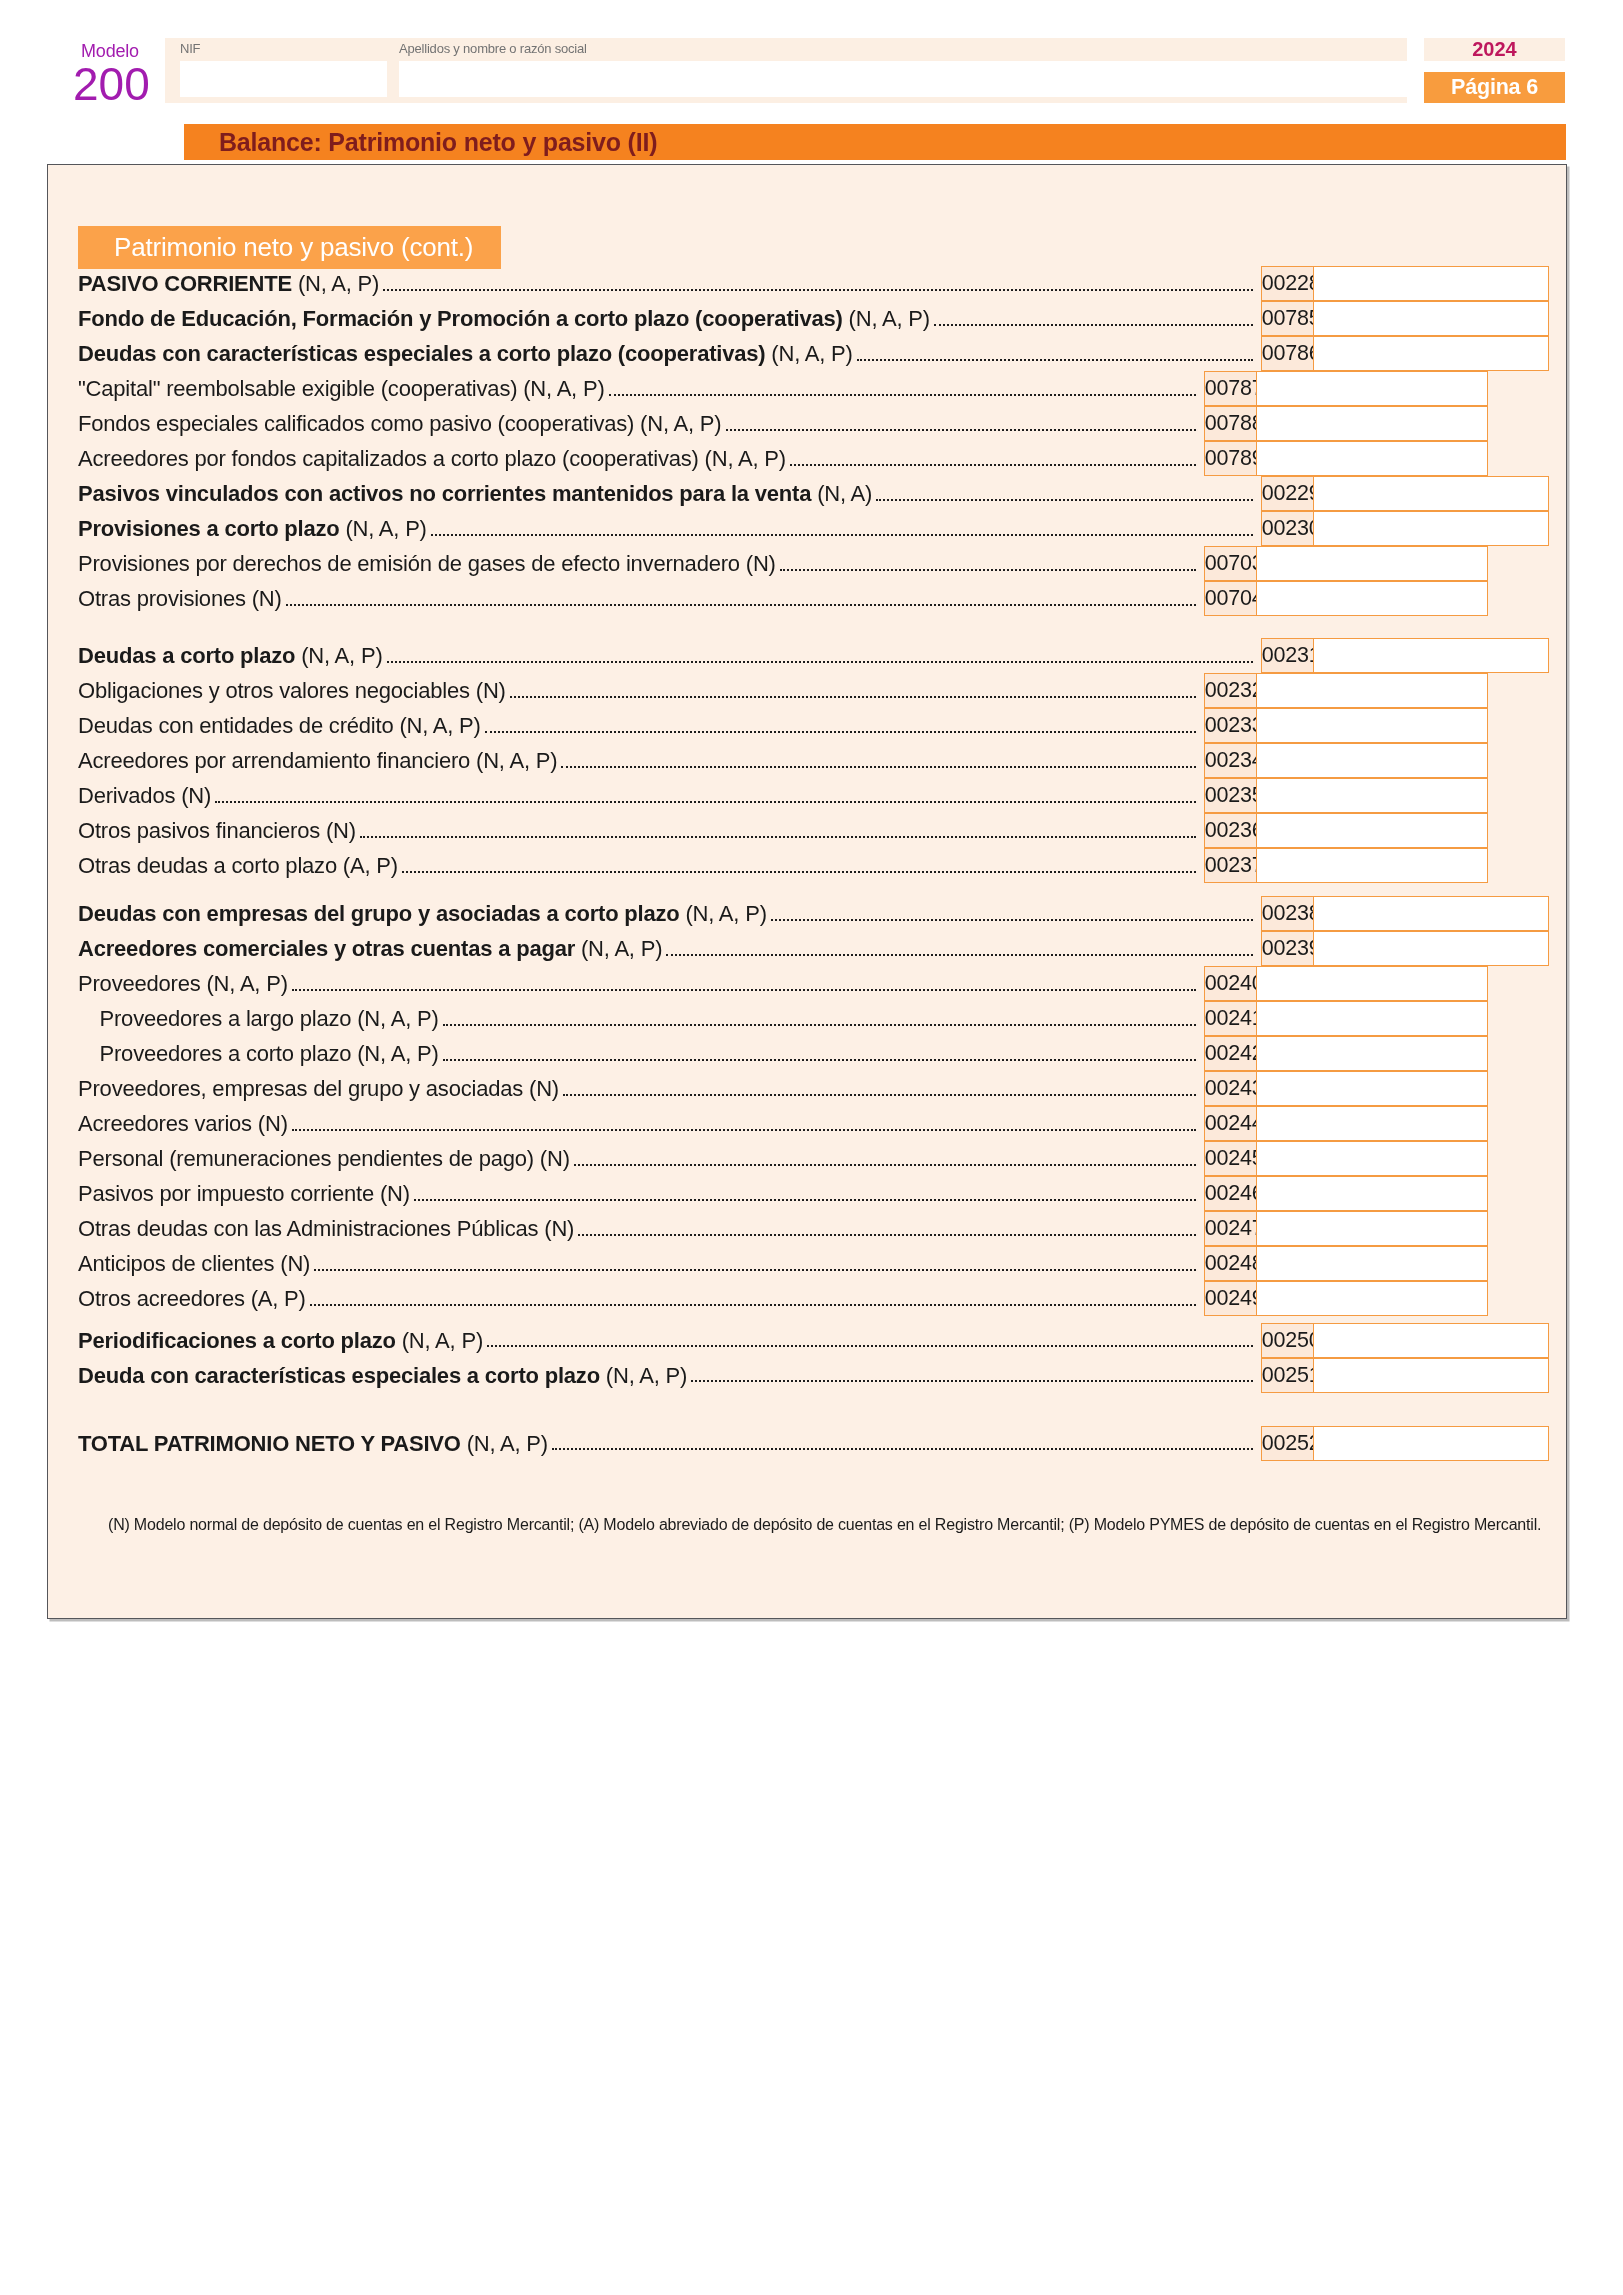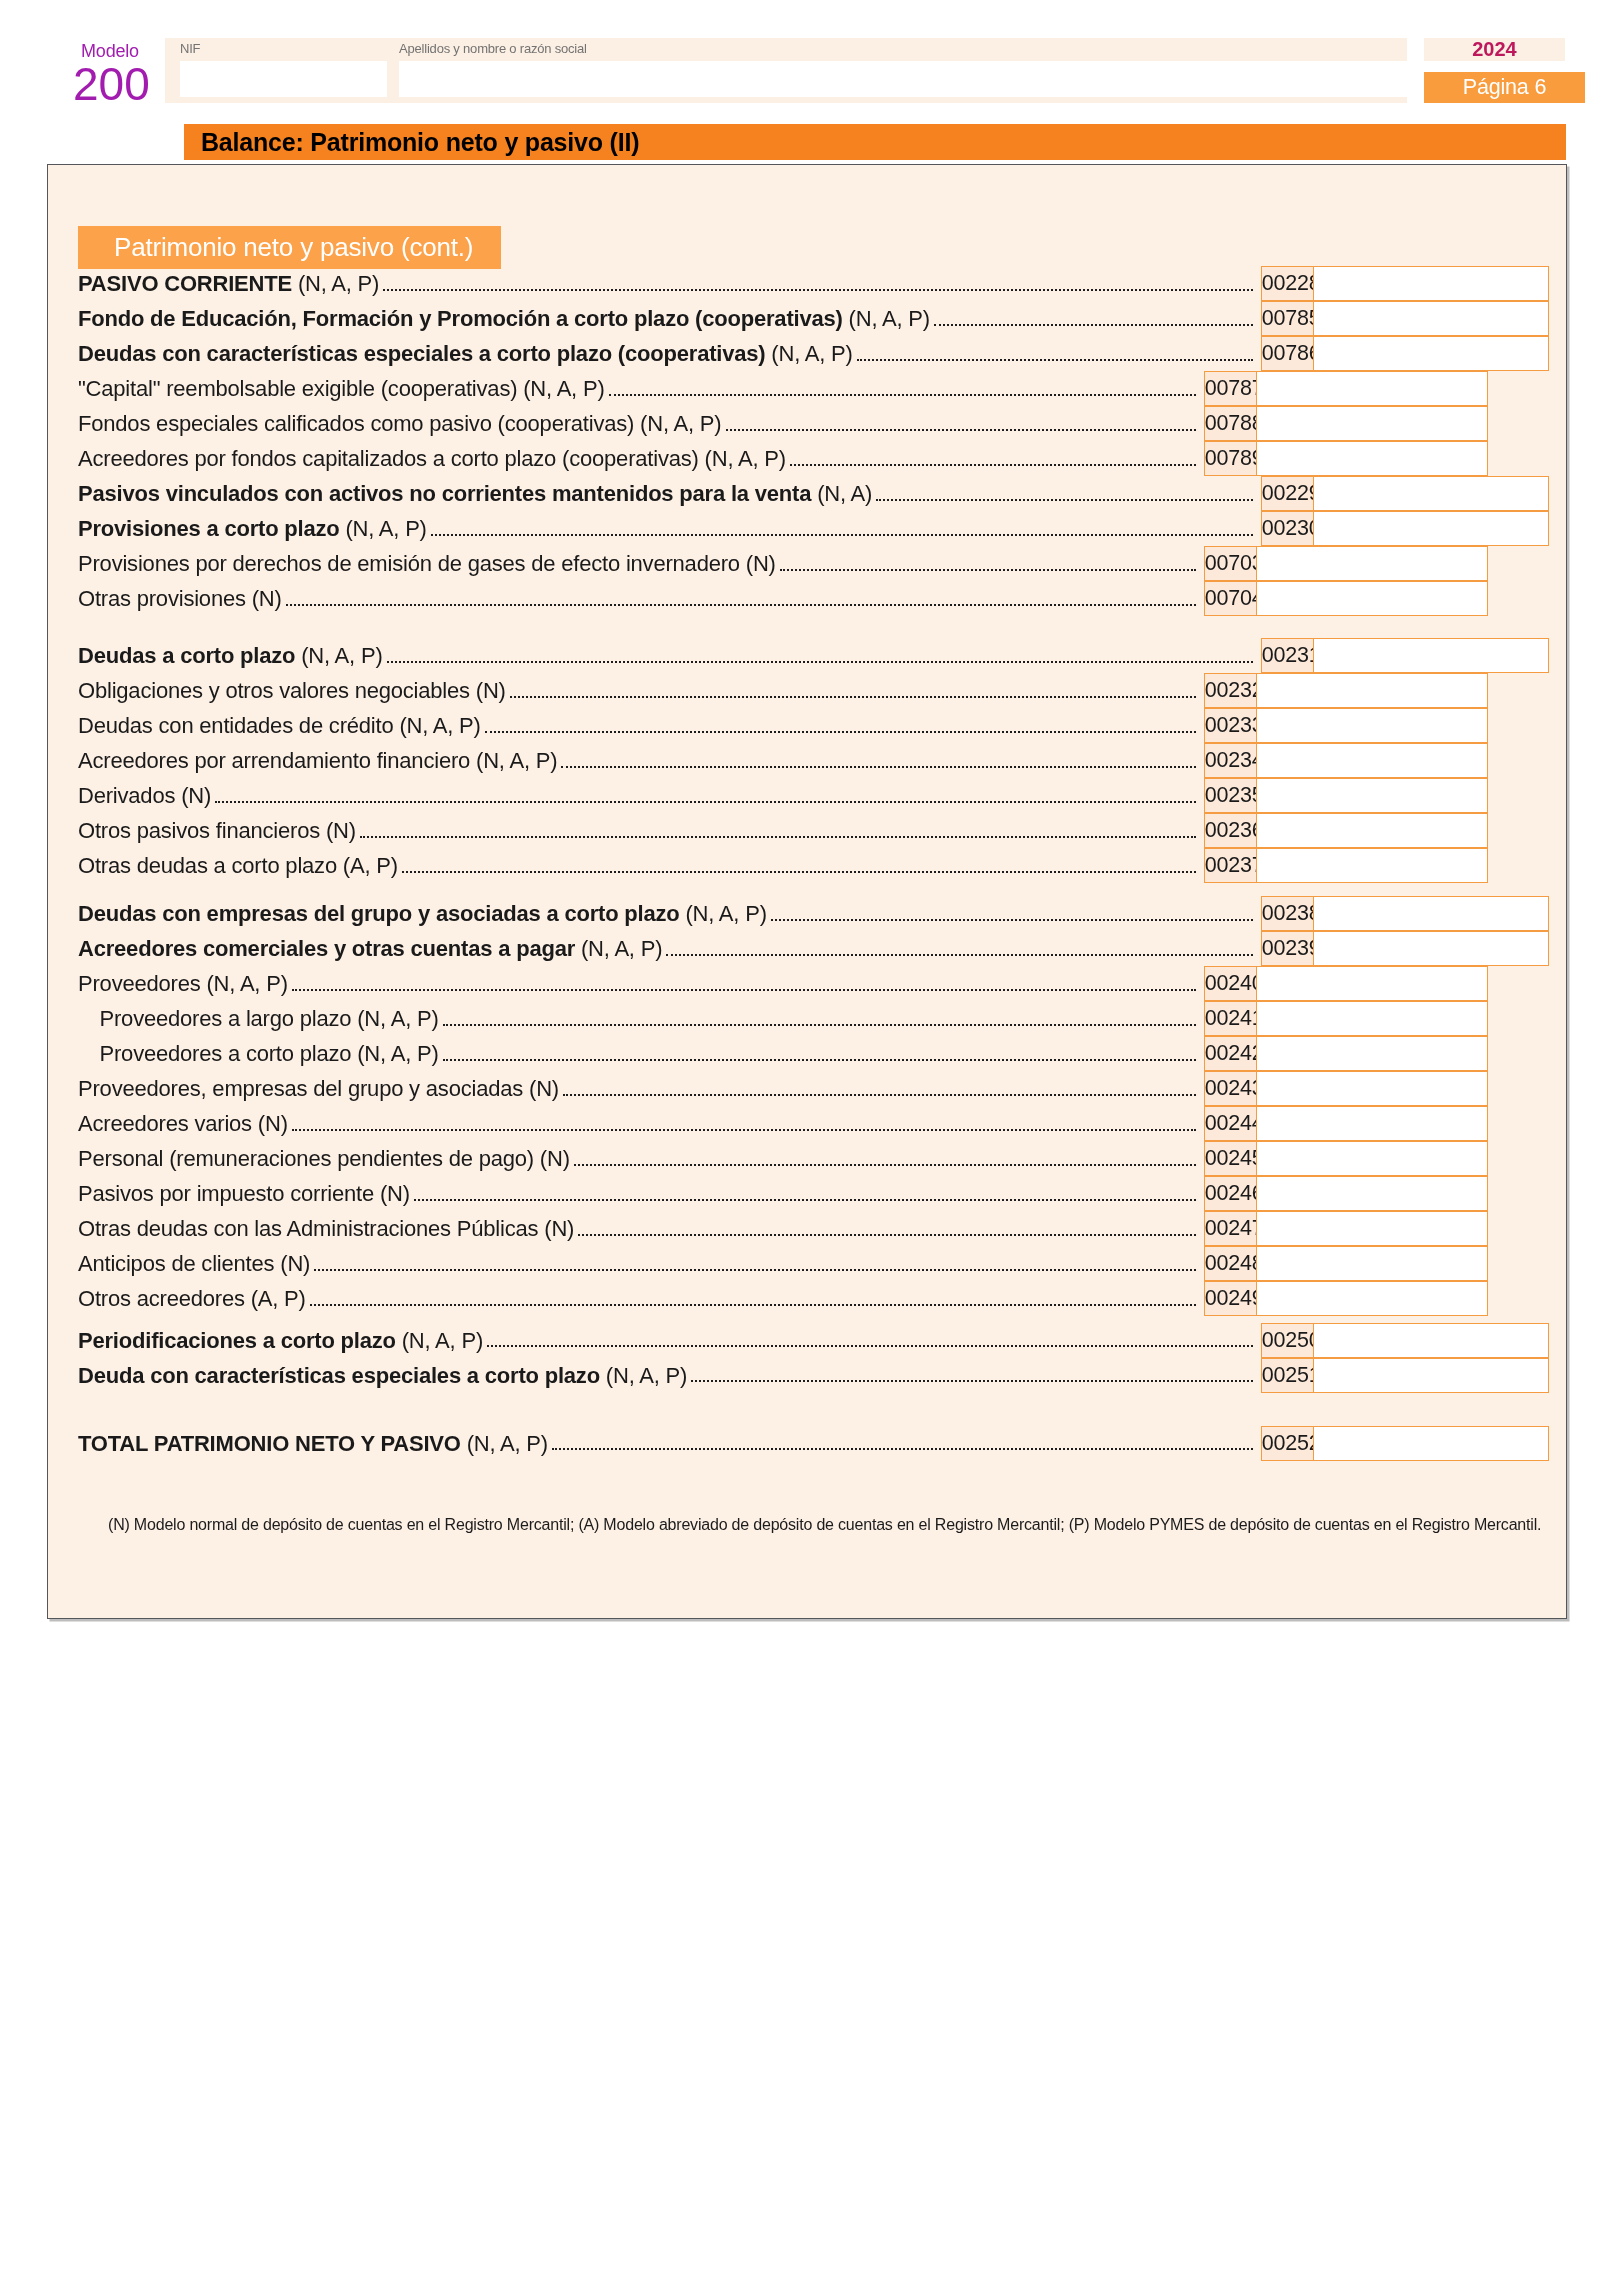--- a/index.html
+++ b/index.html
@@ -21,28 +21,28 @@
   .name-lbl{left:234px;top:3.3px;}
   .fld-box{position:absolute;top:23px;height:36px;background:#ffffff;}
   .nif-box{left:15px;width:207px;}
   .name-box{left:234px;width:1155px;}
   .year-box{
     position:absolute;left:1424px;top:38px;width:141px;height:23px;
     background:#fcefe3;color:#be185d;font-size:20px;font-weight:bold;
     text-align:center;line-height:23px;letter-spacing:0;
   }
   .pagina-box{
-    position:absolute;left:1424px;top:72px;width:161px;height:31px;
-    background:#f89c3e;color:#ffffff;font-size:21.5px;font-weight:normal;
+    position:absolute;left:1424px;top:72px;width:141px;height:31px;
+    background:#f89c3e;color:#ffffff;font-size:21.5px;font-weight:bold;
     text-align:center;line-height:31px;
   }
   .title-bar{
     position:absolute;left:184px;top:124px;width:1382px;height:36px;
-    background:#f5821f;color:#000000;font-size:25px;font-weight:bold;
-    line-height:36px;padding-left:17px;box-sizing:border-box;
+    background:#f5821f;color:#7f1d1d;font-size:25px;font-weight:bold;
+    line-height:36px;padding-left:35px;box-sizing:border-box;
   }
   
   .main-box{
     position:absolute;left:47px;top:164px;width:1520px;height:1455px;
     background:#fdf0e5;border:1.7px solid #55565a;box-sizing:border-box;
     box-shadow:2.5px 2.5px 0 0 #bdbdbd;
   }
   .section-label{
     position:absolute;left:30px;top:61px;width:423px;height:43px;
     background:#fba24a;color:#ffffff;font-size:26px;line-height:43px;

